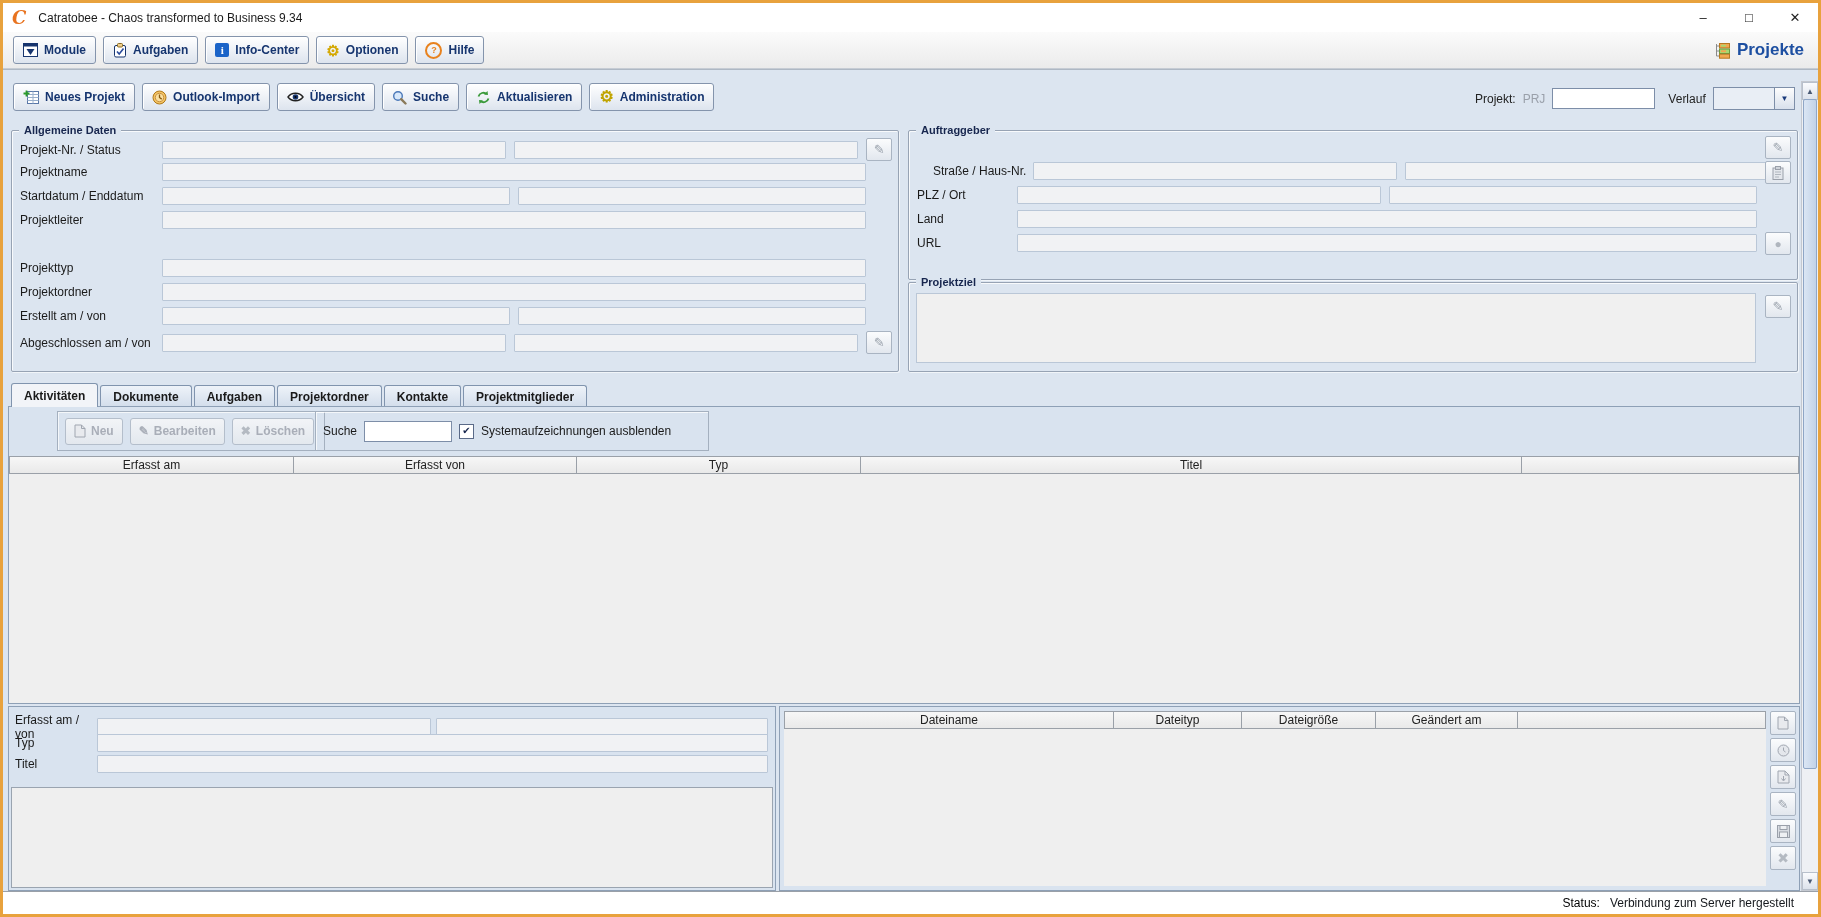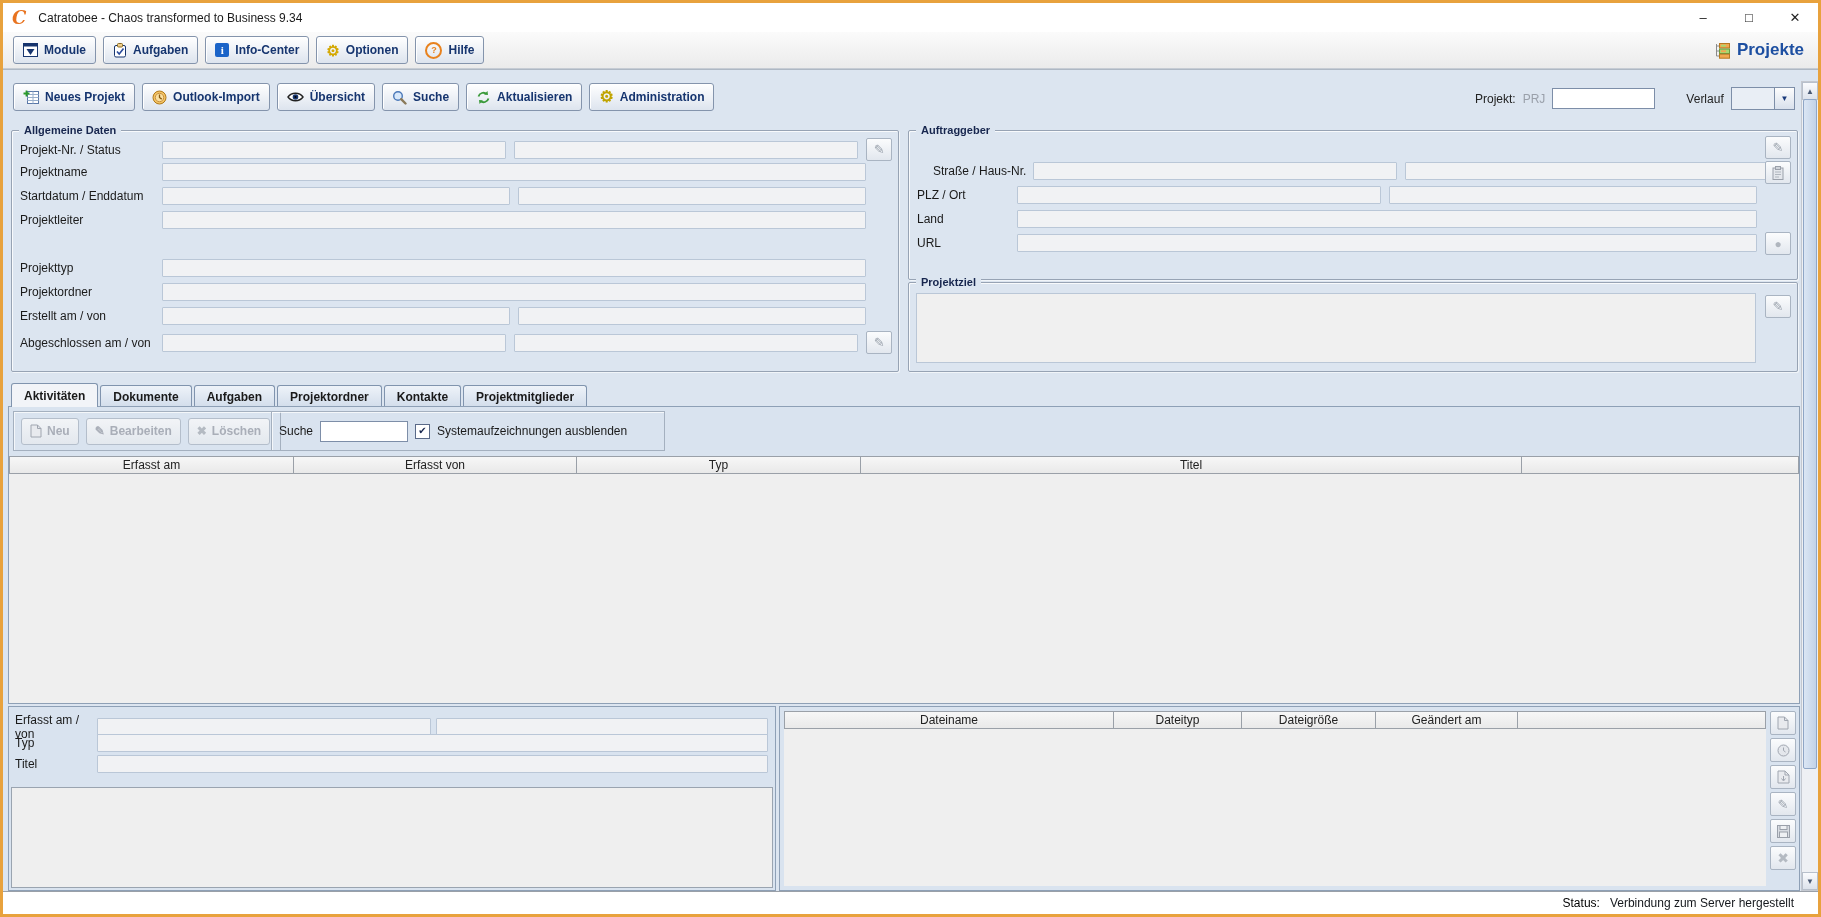--- a/index.html
+++ b/index.html
@@ -63,21 +63,21 @@
 
   
   .tabs{left:8px;top:381px;display:flex;align-items:flex-end;height:23px;}
   .tab{height:21px;padding:0 12px;display:flex;align-items:center;margin-right:2px;
     background:linear-gradient(#eef3f9,#d2ddeb);border:1px solid #8094ae;border-bottom:none;
     border-radius:3px 3px 0 0;font-size:12px;font-weight:bold;color:#1a1a1a;}
   .tab.active{height:23px;background:#f2f4f8;position:relative;z-index:2;}
 
   .tabpanel{left:5px;top:403px;width:1792px;height:298px;border:1px solid #8ea0b6;background:#d9e3ef;}
   .groupbox{position:absolute;border:1px solid #a4b0bf;box-shadow:inset 1px 1px 0 rgba(255,255,255,.7);
-    display:flex;align-items:center;gap:7px;padding:0 7px;}
+    display:flex;align-items:center;gap:7px;padding:0 7px;margin-left:44px;}
   .dbtn{height:25px;padding:0 8px;display:inline-flex;align-items:center;gap:5px;
     background:linear-gradient(#f2f4f7,#e3e8ee);border:1px solid #b4becb;border-radius:3px;
     font-size:12px;font-weight:bold;color:#a9aeb8;white-space:nowrap;}
   .checkbox{width:13px;height:13px;background:#fff;border:1px solid #5a6a88;
     display:flex;align-items:center;justify-content:center;font-size:10px;color:#17264e;flex:0 0 auto;}
   .gb-label{font-size:12px;color:#1a1a1a;}
 
   
   .theader{position:absolute;display:flex;}
   .hcell{box-sizing:border-box;height:18px;border:1px solid #9aa0a8;border-left:none;
@@ -205,21 +205,21 @@
     <span class="btn">
       <span class="glyph gear2">⚙</span>
       <span>Administration</span>
     </span>
   </div>
 
   <div class="abs tb-right">
     <span>Projekt:</span>
     <span class="muted">PRJ</span>
     <input class="winp" style="width: 103px;" value="">
-    <span style="margin-left:24px;">Verlauf</span>
+    <span style="margin-left:6px;">Verlauf</span>
     <span class="combo">
       <span class="val"></span>
       <span class="arrowbtn">▼</span>
     </span>
   </div>
 
   <div class="abs vscroll">
     <span class="vs-btn vs-up">▲</span>
     <span class="vs-thumb"></span>
     <span class="vs-btn vs-down">▼</span>

